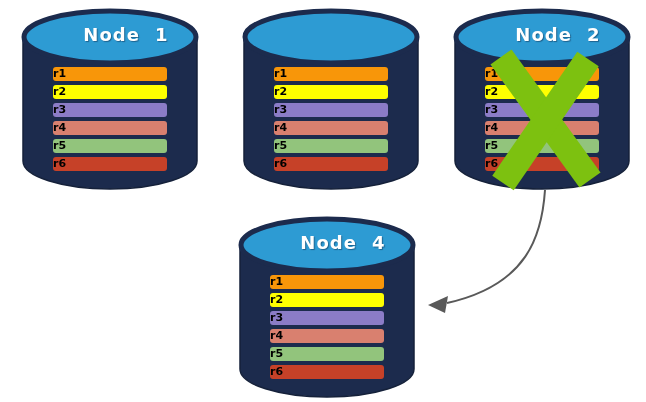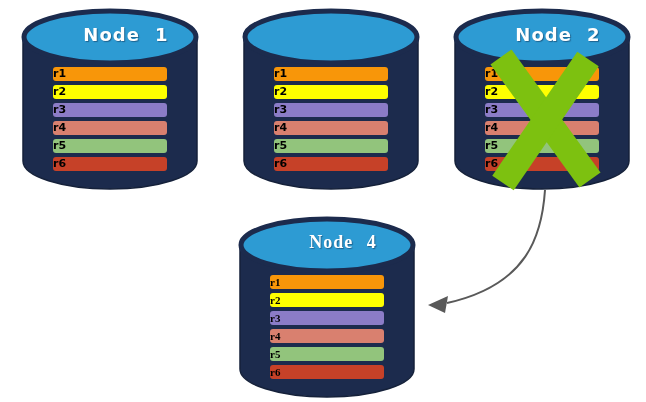--- a/index.html
+++ b/index.html
@@ -66,21 +66,21 @@
     <div class="bars">
       <div class="bar" style="background: rgb(248, 150, 9);">r1</div>
       <div class="bar" style="background: rgb(255, 255, 0);">r2</div>
       <div class="bar" style="background: rgb(139, 124, 199);">r3</div>
       <div class="bar" style="background: rgb(217, 128, 111);">r4</div>
       <div class="bar" style="background: rgb(146, 196, 124);">r5</div>
       <div class="bar" style="background: rgb(198, 65, 40);">r6</div>
     </div>
   </div>
 
-  <div class="node" style="left:237px;top:213px;font-family:Liberation Serif, serif;">
+  <div class="node" style="left:237px;top:213px;">
     <svg class="cyl" width="180" height="188" viewBox="0 0 180 188">
       <path d="M3,32 V156 A87,28 0 0 0 177,156 V32 Z" stroke="#15213A" stroke-width="1.5" fill="#1C2B4D"></path>
       <ellipse cx="90" cy="32" rx="86" ry="26" stroke="#1C2B4D" stroke-width="5" fill="#2D9BD3"></ellipse>
     </svg>
     <div class="node-title">Node 4</div>
     <div class="bars">
       <div class="bar" style="background: rgb(248, 150, 9);">r1</div>
       <div class="bar" style="background: rgb(255, 255, 0);">r2</div>
       <div class="bar" style="background: rgb(139, 124, 199);">r3</div>
       <div class="bar" style="background: rgb(217, 128, 111);">r4</div>

